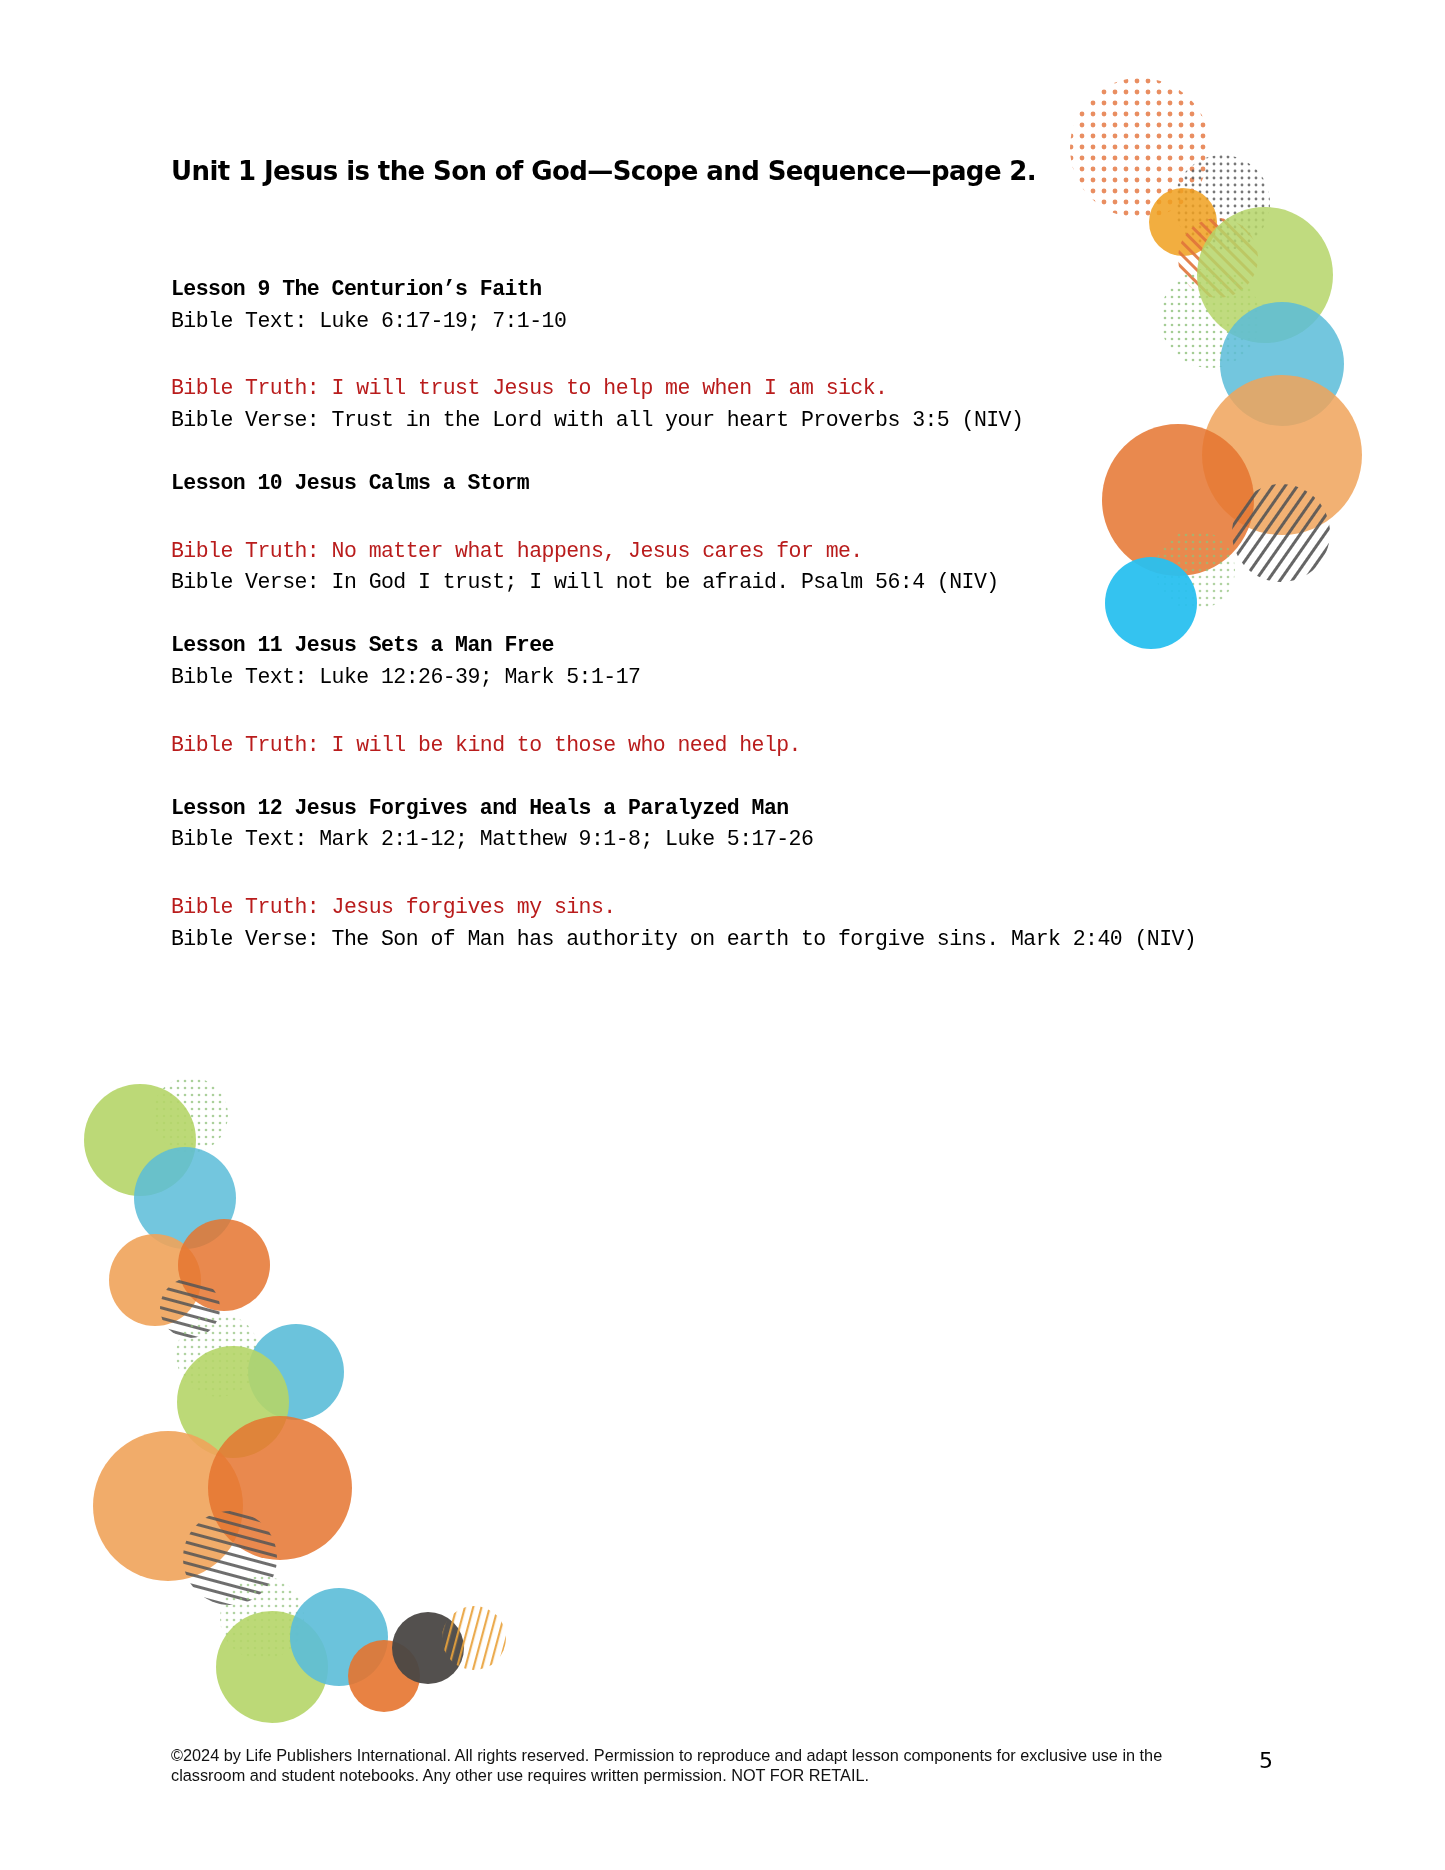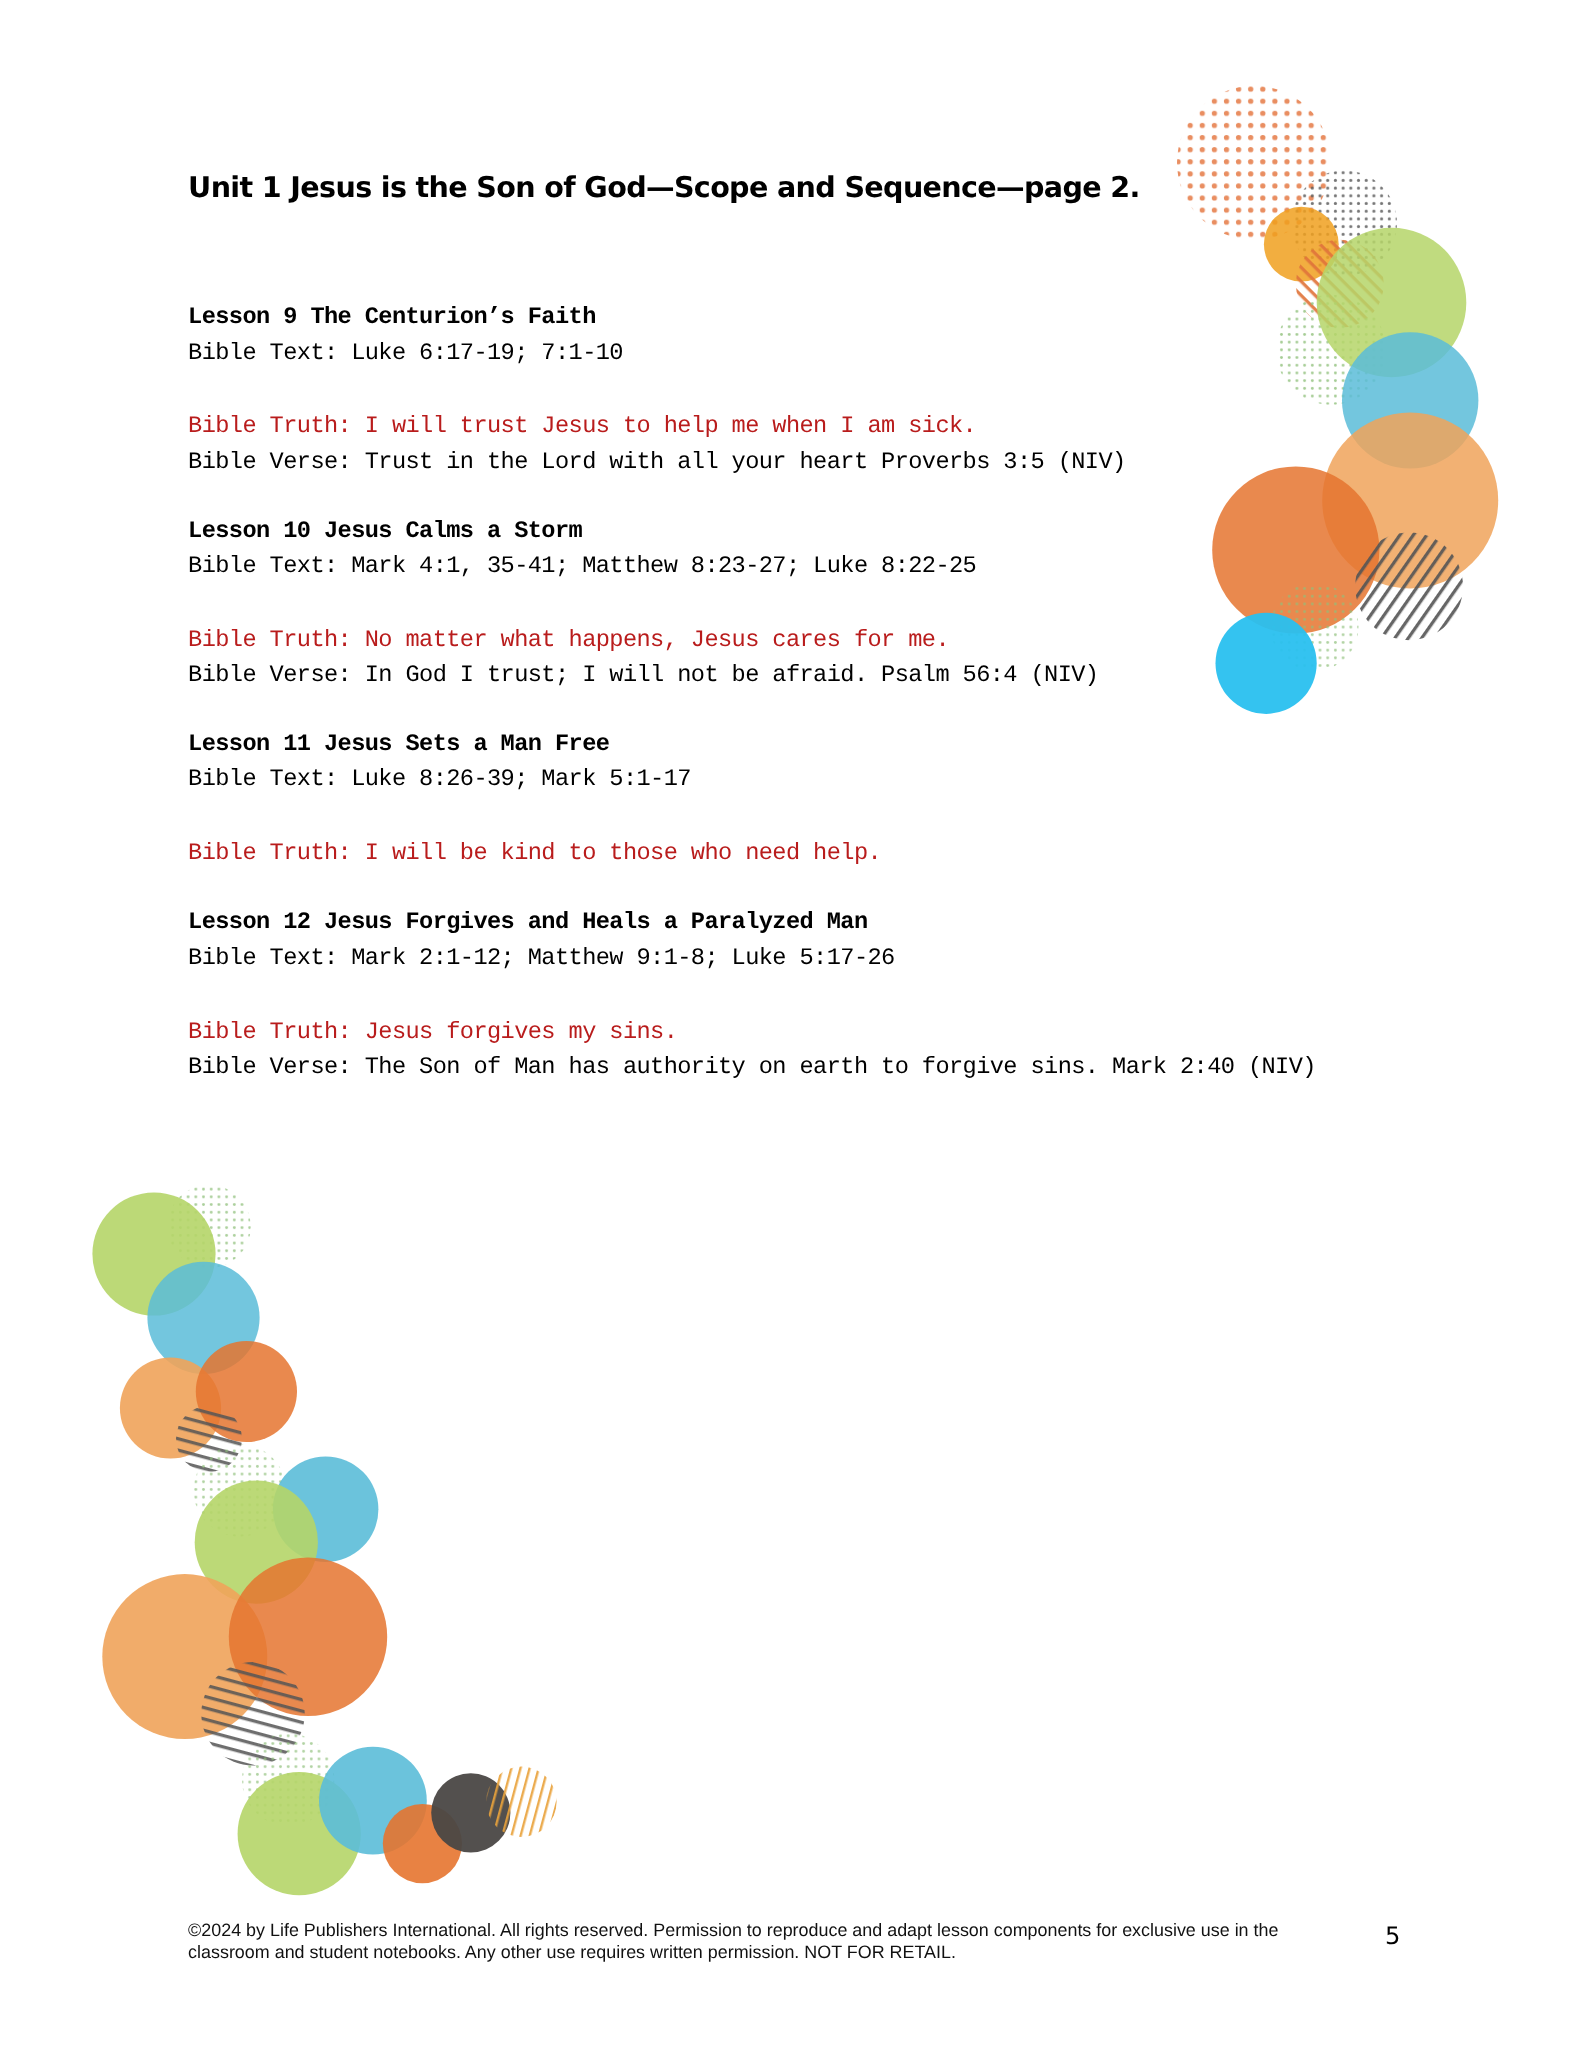--- a/index.html
+++ b/index.html
@@ -145,27 +145,26 @@
 
 <div class="lessons">
   <div class="lesson">
     <span class="lesson-title">Lesson 9 The Centurion’s Faith</span>
     <span class="line">Bible Text: Luke 6:17-19; 7:1-10</span>
     <span class="line truth">Bible Truth: I will trust Jesus to help me when I am sick.</span>
     <span class="line">Bible Verse: Trust in the Lord with all your heart Proverbs 3:5 (NIV)</span>
   </div>
   <div class="lesson">
     <span class="lesson-title">Lesson 10 Jesus Calms a Storm</span>
-    <span class="line">Bible Text: Mark 4:1, 35-41; Matthew 8:23-27; Luke 8:22-25</span>
     <span class="line truth">Bible Truth: No matter what happens, Jesus cares for me.</span>
     <span class="line">Bible Verse: In God I trust; I will not be afraid. Psalm 56:4 (NIV)</span>
   </div>
   <div class="lesson">
     <span class="lesson-title">Lesson 11 Jesus Sets a Man Free</span>
-    <span class="line">Bible Text: Luke 8:26-39; Mark 5:1-17</span>
+    <span class="line">Bible Text: Luke 12:26-39; Mark 5:1-17</span>
     <span class="line truth">Bible Truth: I will be kind to those who need help.</span>
   </div>
   <div class="lesson">
     <span class="lesson-title">Lesson 12 Jesus Forgives and Heals a Paralyzed Man</span>
     <span class="line">Bible Text: Mark 2:1-12; Matthew 9:1-8; Luke 5:17-26</span>
     <span class="line truth">Bible Truth: Jesus forgives my sins.</span>
     <span class="line">Bible Verse: The Son of Man has authority on earth to forgive sins. Mark 2:40 (NIV)</span>
   </div>
 </div>
 

